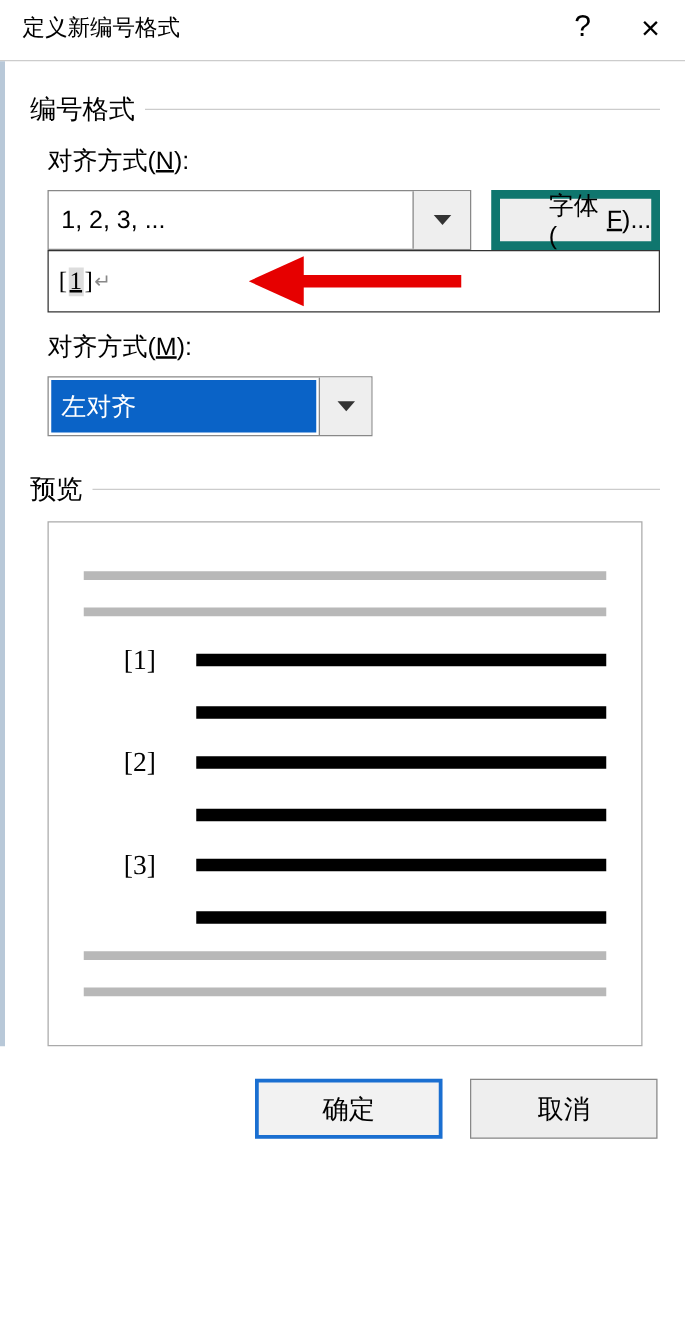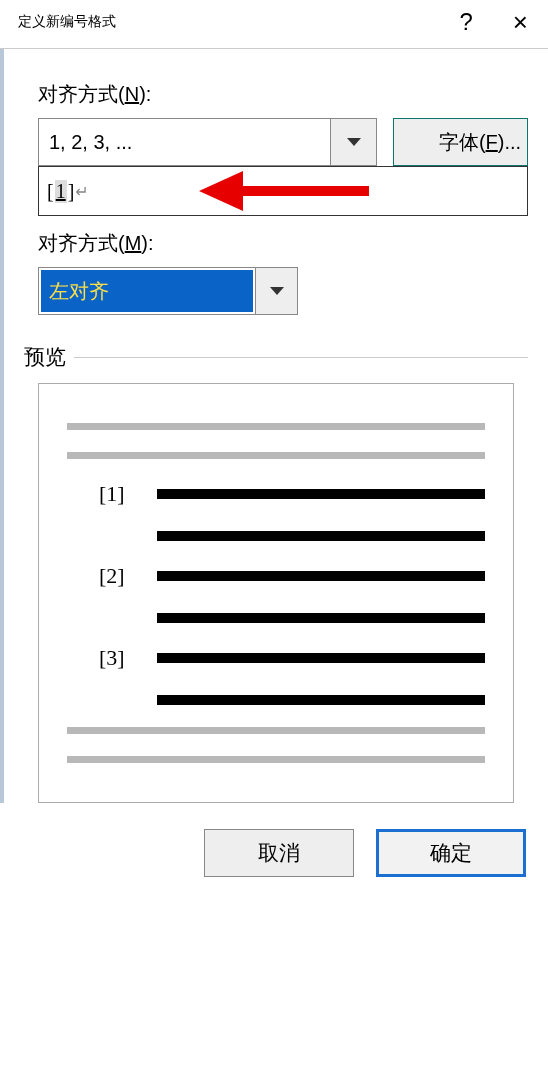--- a/index.html
+++ b/index.html
@@ -13,21 +13,21 @@
     overflow: hidden;
     color: #000;
   }
   .titlebar {
     display: flex;
     align-items: center;
     justify-content: space-between;
     padding: 4px 10px 8px 18px;
     height: 48px;
   }
-  .titlebar .title { font-size: 14px; }
+  .titlebar .title { font-size: 18px; }
   .titlebar .right { display: flex; align-items: center; gap: 30px; }
   .help-btn { font-size: 24px; font-family: Arial; cursor: default; }
   .close-btn { font-size: 26px; font-family: Arial; cursor: default; padding: 0 10px; }
   .hr-top { border: none; border-top: 1px solid #ccc; margin: 0; }
   .body {
     padding: 18px 20px 0 20px;
     border-left: 4px solid #b8c8d8;
   }
   .section-label {
     font-size: 21px;
@@ -68,21 +68,21 @@
   }
   .chevron {
     width: 0; height: 0;
     border-left: 7px solid transparent;
     border-right: 7px solid transparent;
     border-top: 8px solid #333;
   }
   .font-btn {
     width: 135px;
     height: 48px;
-    border: 1px solid #0f766e;
+    border: 7px solid #0f766e;
     background: #eee;
     display: flex;
     align-items: center;
     justify-content: center;
     font-size: 20px;
     padding-left: 39px;
   }
   .format-input {
     margin-left: 14px;
     border: 1px solid #333;
@@ -131,21 +131,21 @@
     display: flex;
     align-items: stretch;
     height: 48px;
     width: 260px;
     border: 1px solid #888;
     background: #fff;
   }
   .align-select .sel-text {
     flex: 1;
     background: #0a63c7;
-    color: #fde047;
+    color: #ffffff;
     display: flex;
     align-items: center;
     padding: 0 8px;
     font-size: 20px;
     margin: 2px;
   }
   .align-select .dd-btn {
     width: 42px;
     border-left: 1px solid #888;
     background: #eee;
@@ -221,20 +221,24 @@
   <div class="title">定义新编号格式</div>
   <div class="right">
     <div class="help-btn">?</div>
     <div class="close-btn">×</div>
   </div>
 </div>
 <hr class="hr-top">
 
 <div class="body">
 
+  <div class="section-label">
+    <span>编号格式</span>
+    <span class="line"></span>
+  </div>
 
   <div class="field-label">
     <span>对齐方式(</span><span class="underline">N</span><span>):</span>
   </div>
 
   <div class="row">
     <div class="select-box" style="flex:1">
       <div class="select-text">1, 2, 3, ...</div>
       <div class="dd-btn">
         <div class="chevron"></div>
@@ -305,15 +309,15 @@
           <div class="black-bar"></div>
         </div>
     </div>
     <div class="gray-bar"></div>
     <div class="gray-bar"></div>
   </div>
 
 </div>
 
 <div class="buttons">
+  <div class="btn primary">确定</div>
   <div class="btn">取消</div>
-  <div class="btn primary">确定</div>
 </div>
 
 </body></html>

